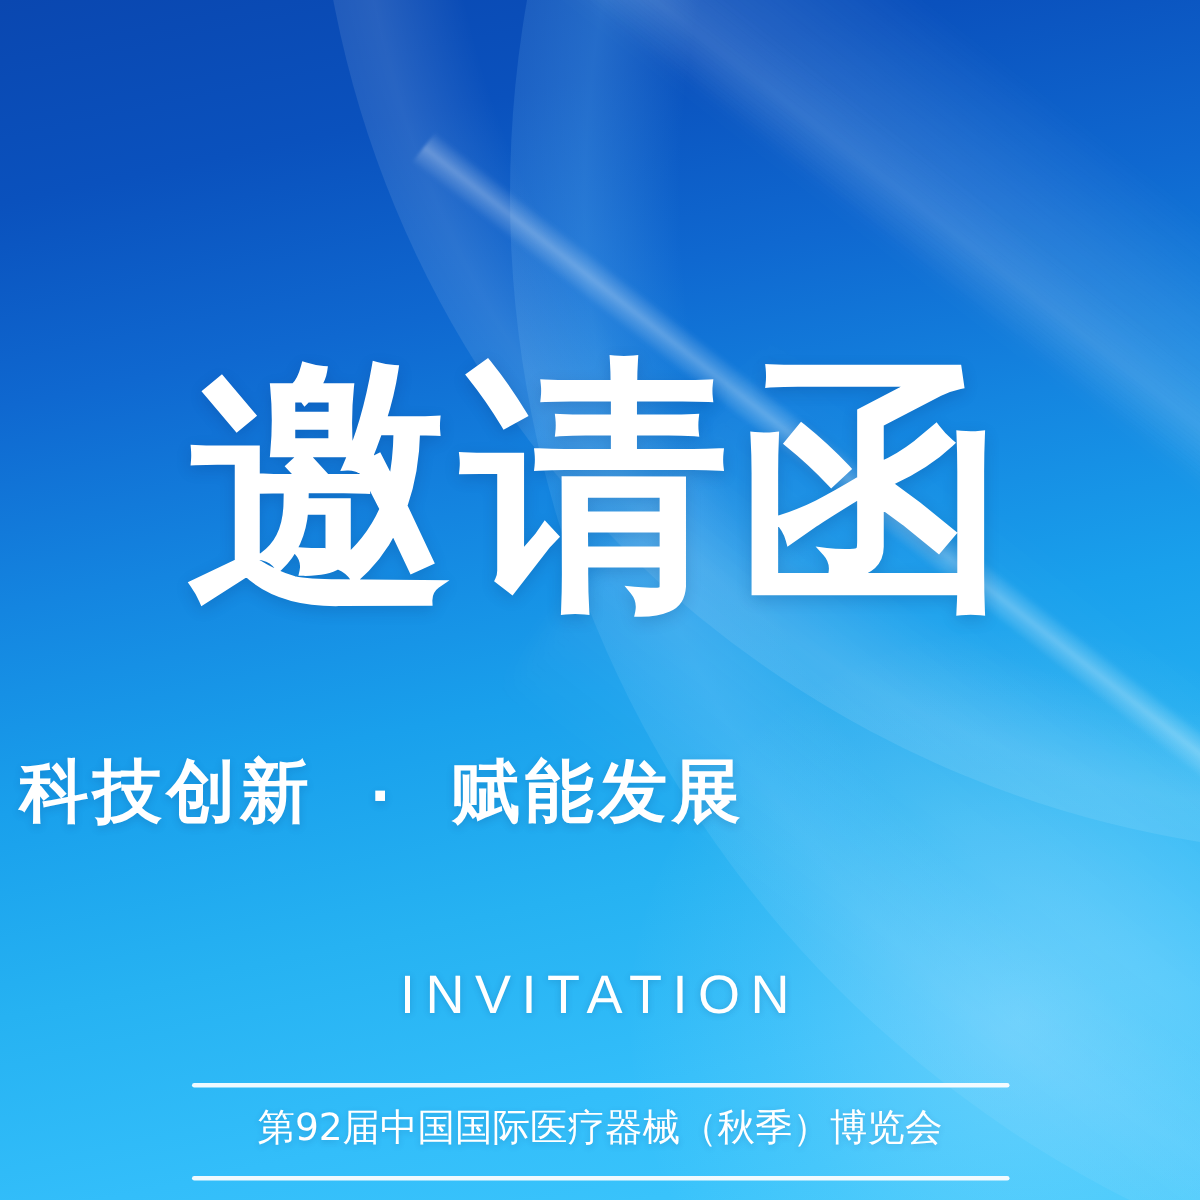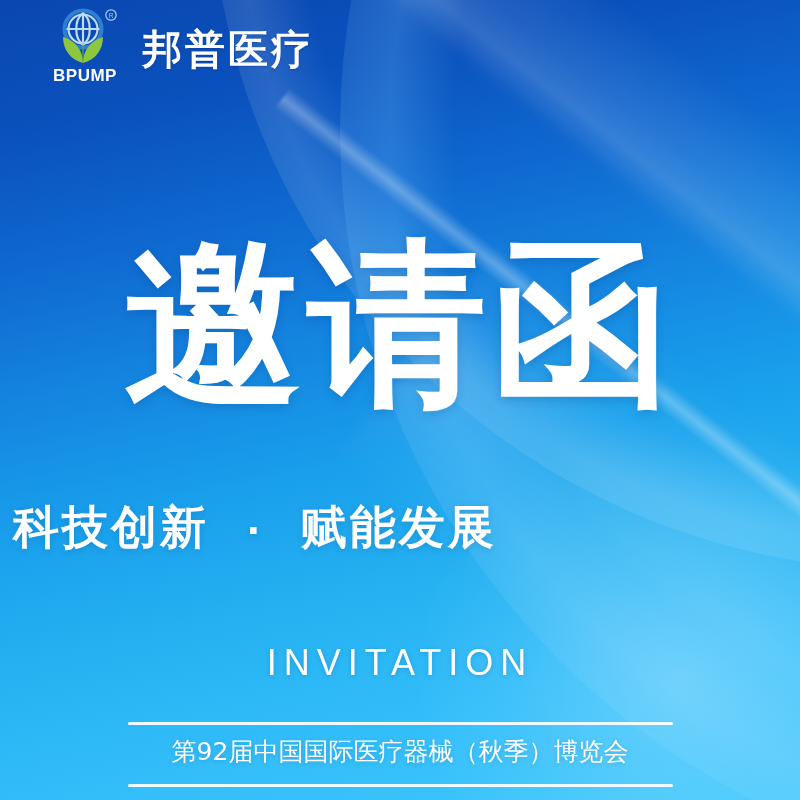--- a/index.html
+++ b/index.html
@@ -238,42 +238,20 @@
 <div class="poster">
 
   <div class="sweep-a"></div>
   <div class="sweep-b"></div>
   <div class="diag-1"></div>
   <div class="diag-2"></div>
   <div class="diag-4"></div>
   <div class="diag-3"></div>
   <div class="corner-glow"></div>
 
-  <div class="brand">
-    <div class="logo-mark">
-      <svg class="logo-svg" width="72" height="58" viewBox="0 0 72 58">
-
-        <circle cx="34" cy="21" r="18.5" fill="none" stroke="#2f7fd0" stroke-width="4"></circle>
-        <circle cx="34" cy="21" r="14.5" fill="none" stroke="#bcdcf5" stroke-width="2.2"></circle>
-        <line x1="34" y1="4.5" x2="34" y2="37.5" stroke="#bcdcf5" stroke-width="2.2"></line>
-        <line x1="17.5" y1="21" x2="50.5" y2="21" stroke="#bcdcf5" stroke-width="2.2"></line>
-        <path d="M34 5.5 C25 11 25 31 34 36.5" fill="none" stroke="#bcdcf5" stroke-width="2.2"></path>
-        <path d="M34 5.5 C43 11 43 31 34 36.5" fill="none" stroke="#bcdcf5" stroke-width="2.2"></path>
-
-        <circle cx="62" cy="7" r="5.2" fill="none" stroke="#9fc8ea" stroke-width="1.3"></circle>
-        <text x="62" y="10.2" font-size="6.5" fill="#9fc8ea" text-anchor="middle" font-family="Liberation Sans, sans-serif">R</text>
-
-        <path d="M34 55 C34 43 27 33 14 29 C14 42 22 52 34 55 Z" fill="#8dc63f"></path>
-        <path d="M34 55 C34 43 41 33 54 29 C54 42 46 52 34 55 Z" fill="#8dc63f"></path>
-        <path d="M34 56 C33.2 47 33.2 39 34 33 C34.8 39 34.8 47 34 56 Z" fill="#6fae2e"></path>
-      </svg>
-      <div class="logo-word">BPUMP</div>
-    </div>
-    <div class="brand-cn">邦普医疗</div>
-  </div>
 
   <div class="headline">邀请函</div>
 
   <div class="subtitle">科技创新 · 赋能发展</div>
 
   <div class="invitation-en">INVITATION</div>
 
   <div class="rule rule-top"></div>
 
   <div class="event-name">第92届中国国际医疗器械（秋季）博览会</div>

